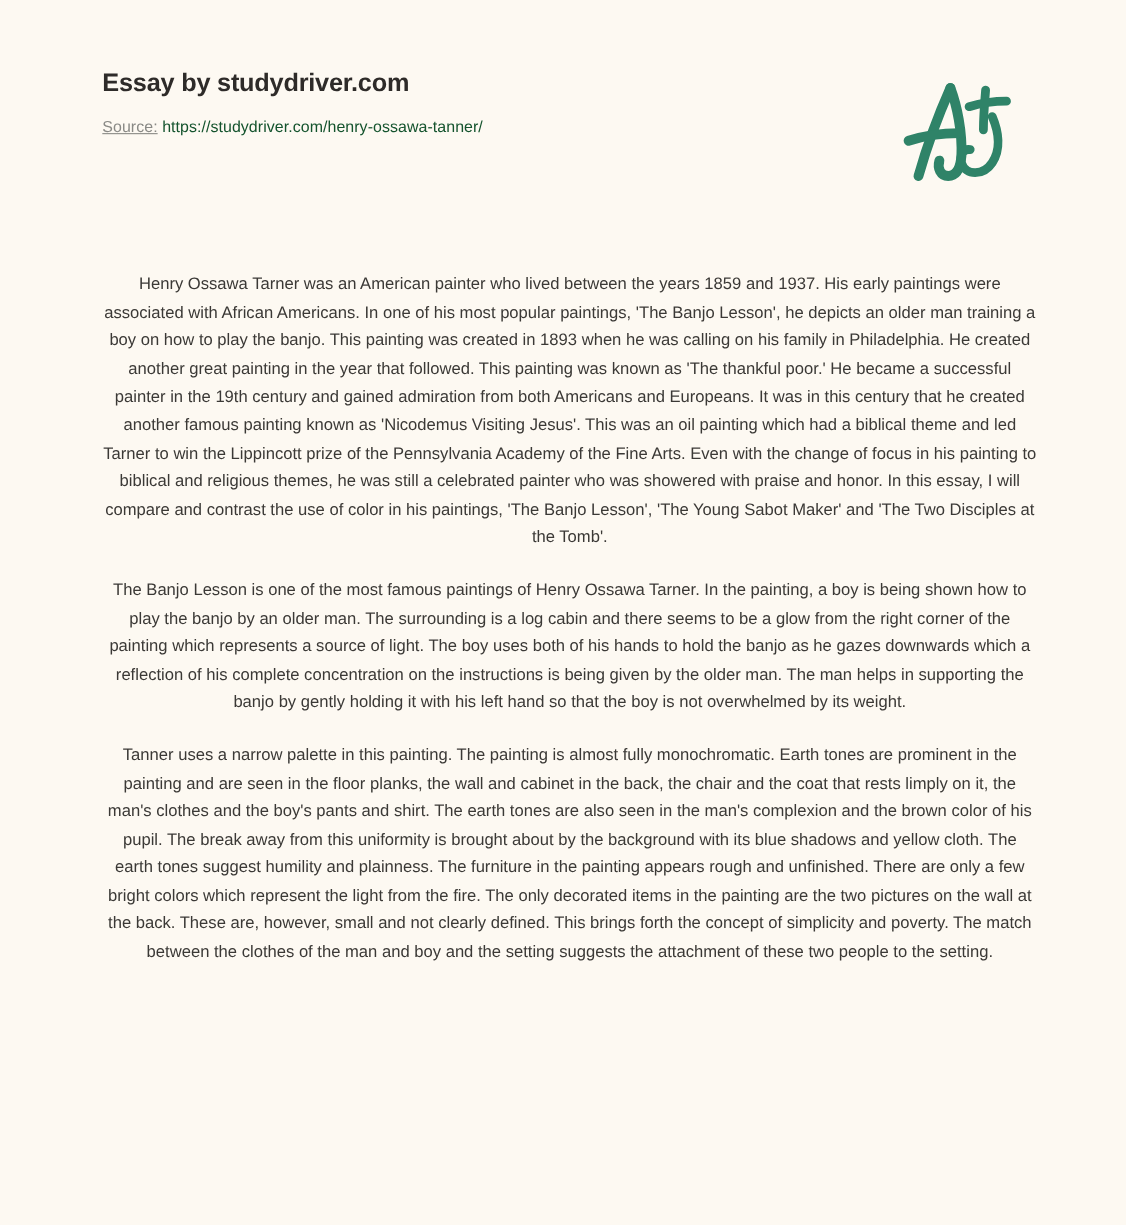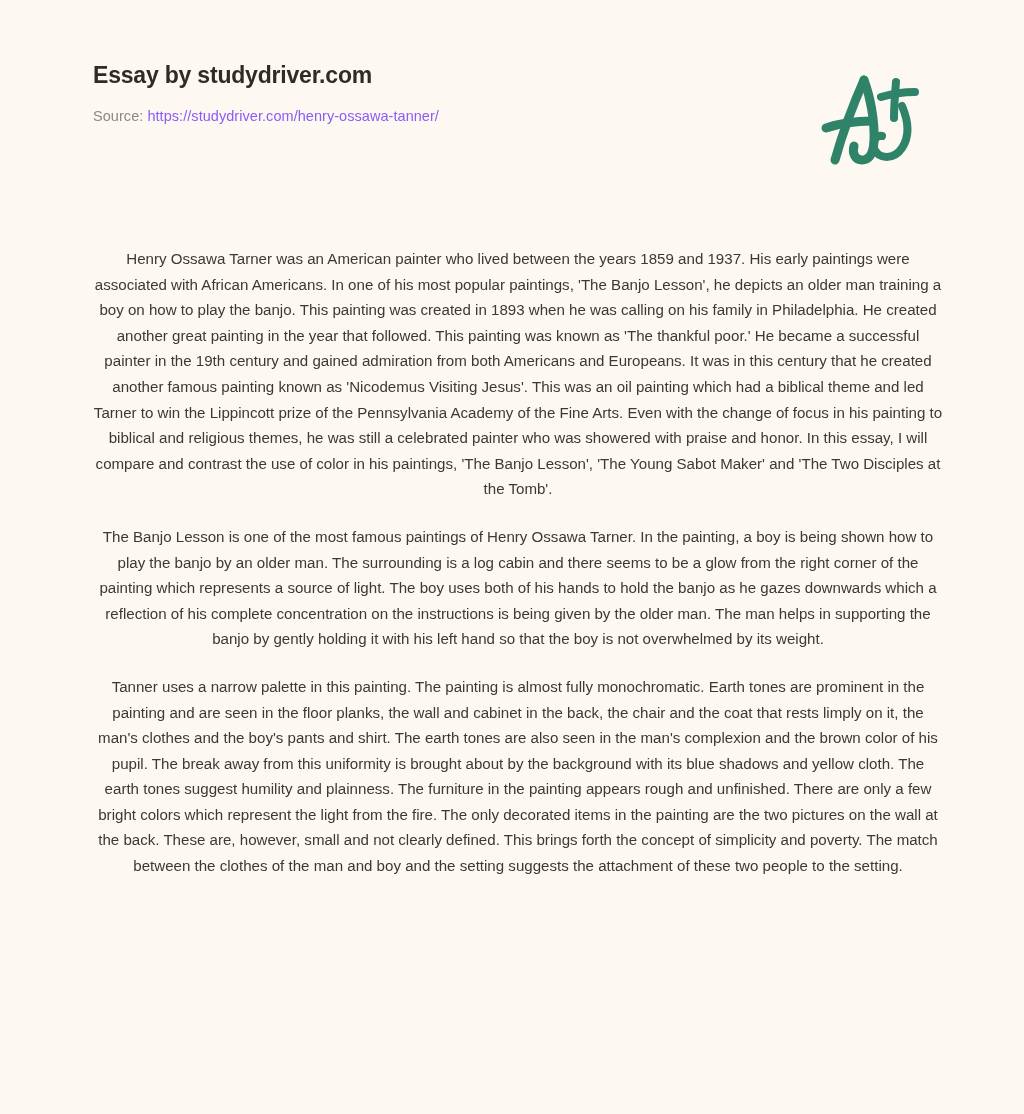--- a/index.html
+++ b/index.html
@@ -43,24 +43,25 @@
   .source-line {
     margin-top: 18px;
     font-size: 14.5px;
     line-height: 1.2;
     color: #8a8a86;
     letter-spacing: 0.05px;
   }
 
   .source-label {
     color: #8a8a86;
+    text-decoration: underline;
   }
 
   .source-url {
-    color: #8b5cf6;
+    color: #14532d;
     text-decoration: none;
   }
 
   
   .logo {
     position: absolute;
     left: 812px;
     top: 68px;
     width: 120px;
     height: 104px;

